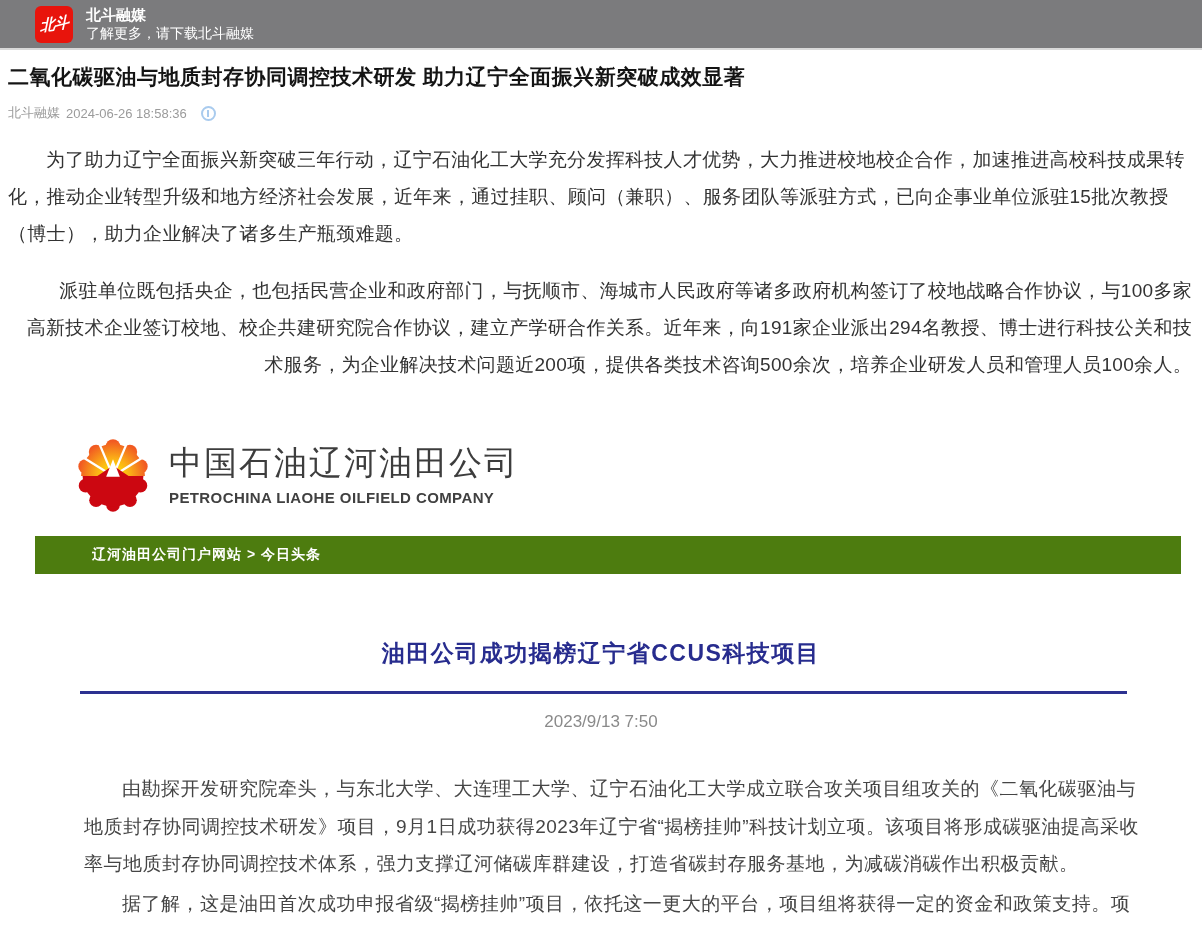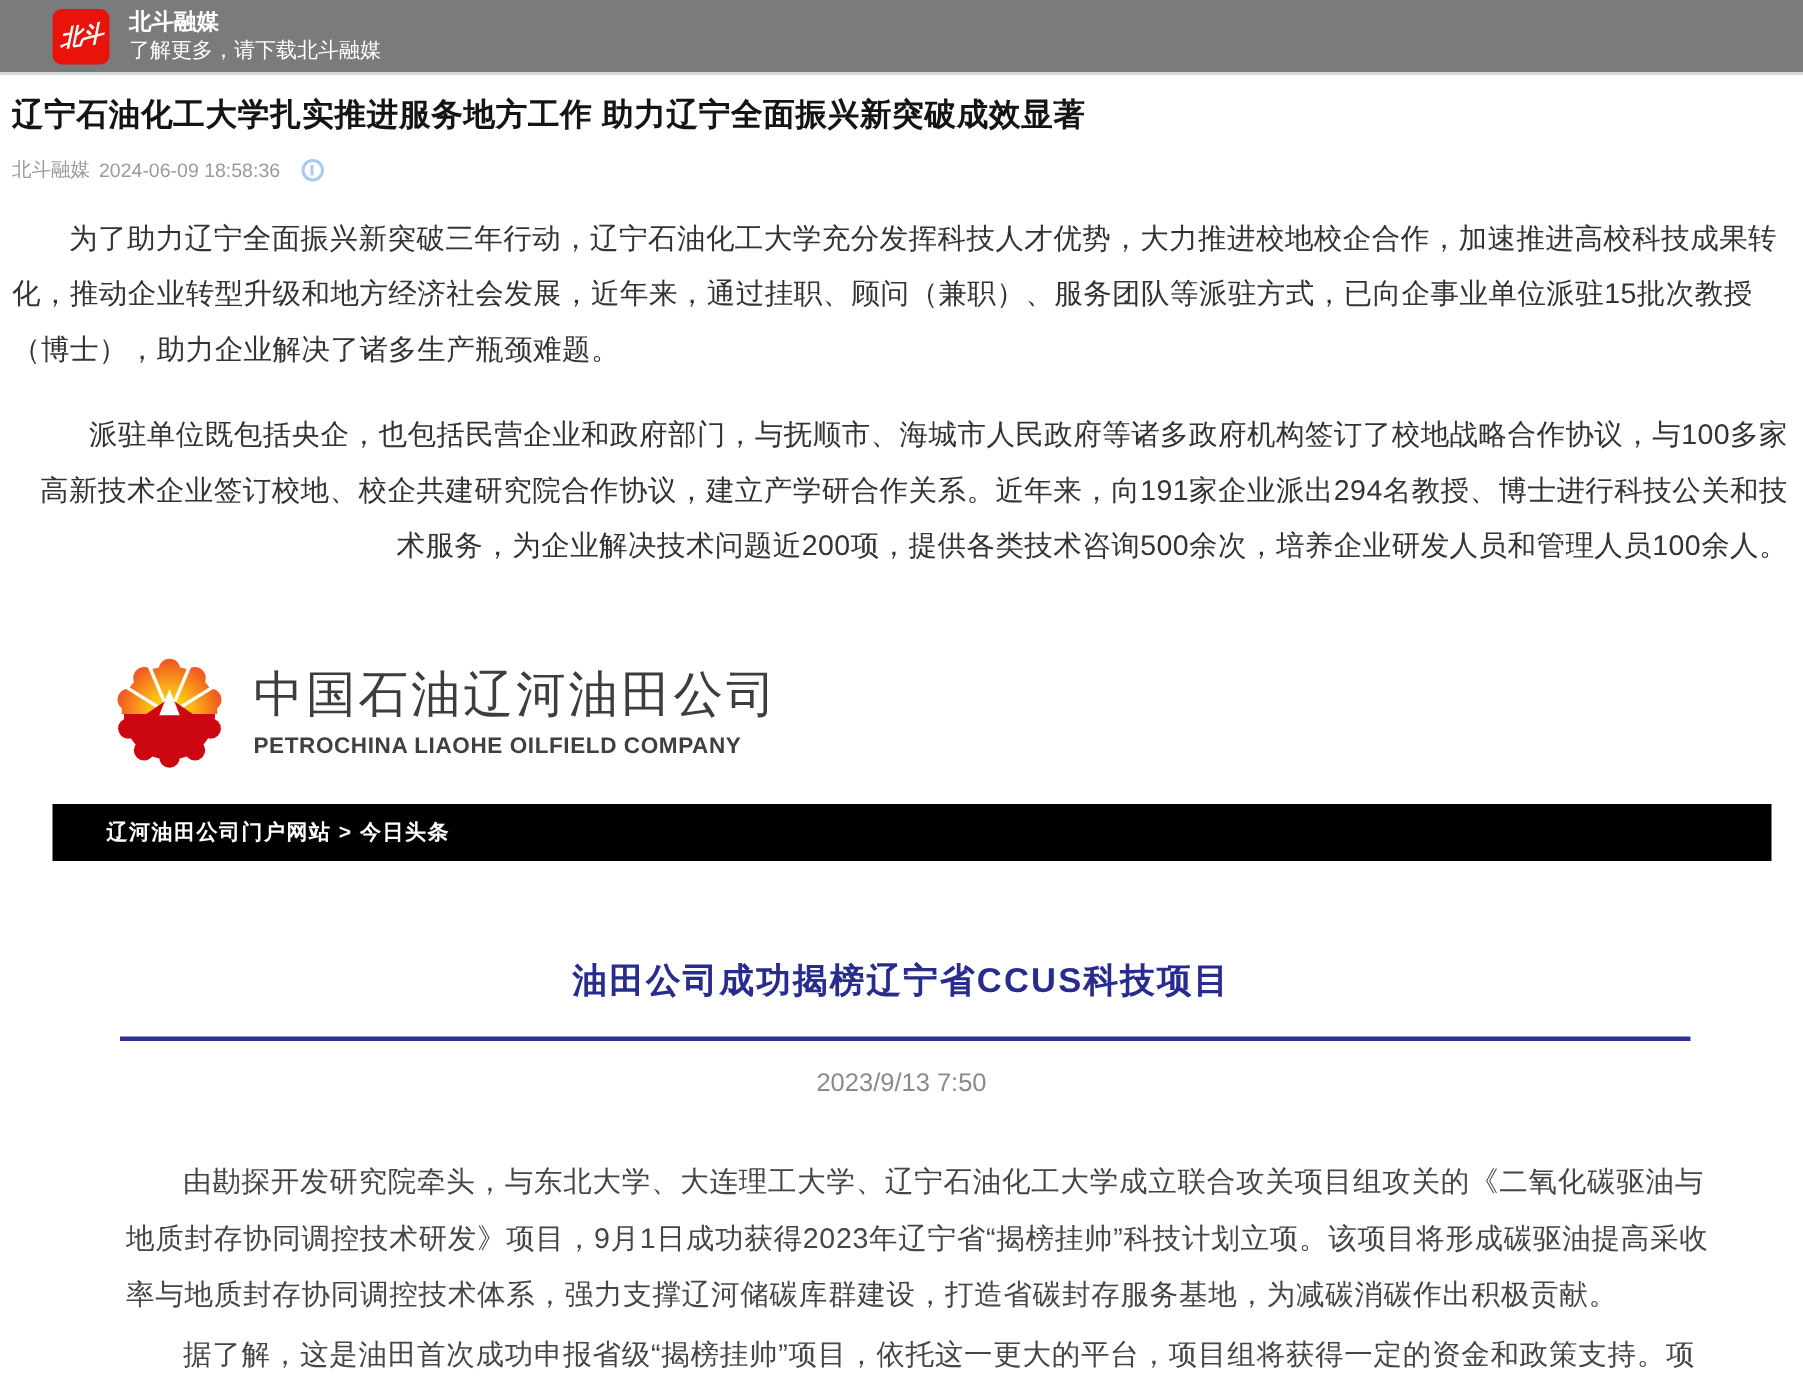--- a/index.html
+++ b/index.html
@@ -54,22 +54,22 @@
   .petro-row {
     margin:50px 0 0 75px; display:flex; align-items:center; gap:18px;
   }
   .petro-names .cn {
     font-size:33px; color:#3d3d3d; letter-spacing:2px; font-weight:500;
   }
   .petro-names .en {
     font-size:15px; color:#404040; font-weight:bold; letter-spacing:0.4px; margin-top:3px;
   }
   .red-bar {
-    margin:23px 21px 0 35px; height:38px; background:#000000;
-    display:flex; align-items:center; padding-left:36px;
+    margin:23px 21px 0 35px; height:38px; background:#4d7c0f;
+    display:flex; align-items:center; padding-left:57px;
     color:#fff; font-size:14px; font-weight:bold; letter-spacing:1px;
   }
   .ccus-title {
     margin-top:64px; text-align:center; color:#272c8e;
     font-size:23px; font-weight:bold; letter-spacing:1.5px;
   }
   .ccus-rule {
     margin:22px 75px 0 80px; border:none; border-top:3px solid #2c3190; height:0;
   }
   .ccus-date {
@@ -89,25 +89,25 @@
   <div class="app-logo">
     <span>北斗</span>
   </div>
   <div class="topbar-txt">
     <div class="t1">北斗融媒</div>
     <div class="t2">了解更多，请下载北斗融媒</div>
   </div>
 </header>
 
 <main>
-  <h1 class="article-title">辽宁石油化工大学扎实推进服务地方工作 助力辽宁全面振兴新突破成效显著</h1>
+  <h1 class="article-title">二氧化碳驱油与地质封存协同调控技术研发 助力辽宁全面振兴新突破成效显著</h1>
 
   <div class="byline">
     <span>北斗融媒</span>
-    <span>2024-06-09 18:58:36</span>
+    <span>2024-06-26 18:58:36</span>
     <span class="info-icon"></span>
   </div>
 
   <p class="para">为了助力辽宁全面振兴新突破三年行动，辽宁石油化工大学充分发挥科技人才优势，大力推进校地校企合作，加速推进高校科技成果转化，推动企业转型升级和地方经济社会发展，近年来，通过挂职、顾问（兼职）、服务团队等派驻方式，已向企事业单位派驻15批次教授（博士），助力企业解决了诸多生产瓶颈难题。</p>
   <p class="para">派驻单位既包括央企，也包括民营企业和政府部门，与抚顺市、海城市人民政府等诸多政府机构签订了校地战略合作协议，与100多家高新技术企业签订校地、校企共建研究院合作协议，建立产学研合作关系。近年来，向191家企业派出294名教授、博士进行科技公关和技术服务，为企业解决技术问题近200项，提供各类技术咨询500余次，培养企业研发人员和管理人员100余人。</p>
 
   <section>
 
     <div class="petro-row">
       <svg width="76" height="80" viewBox="0 0 100 104" aria-hidden="true">

